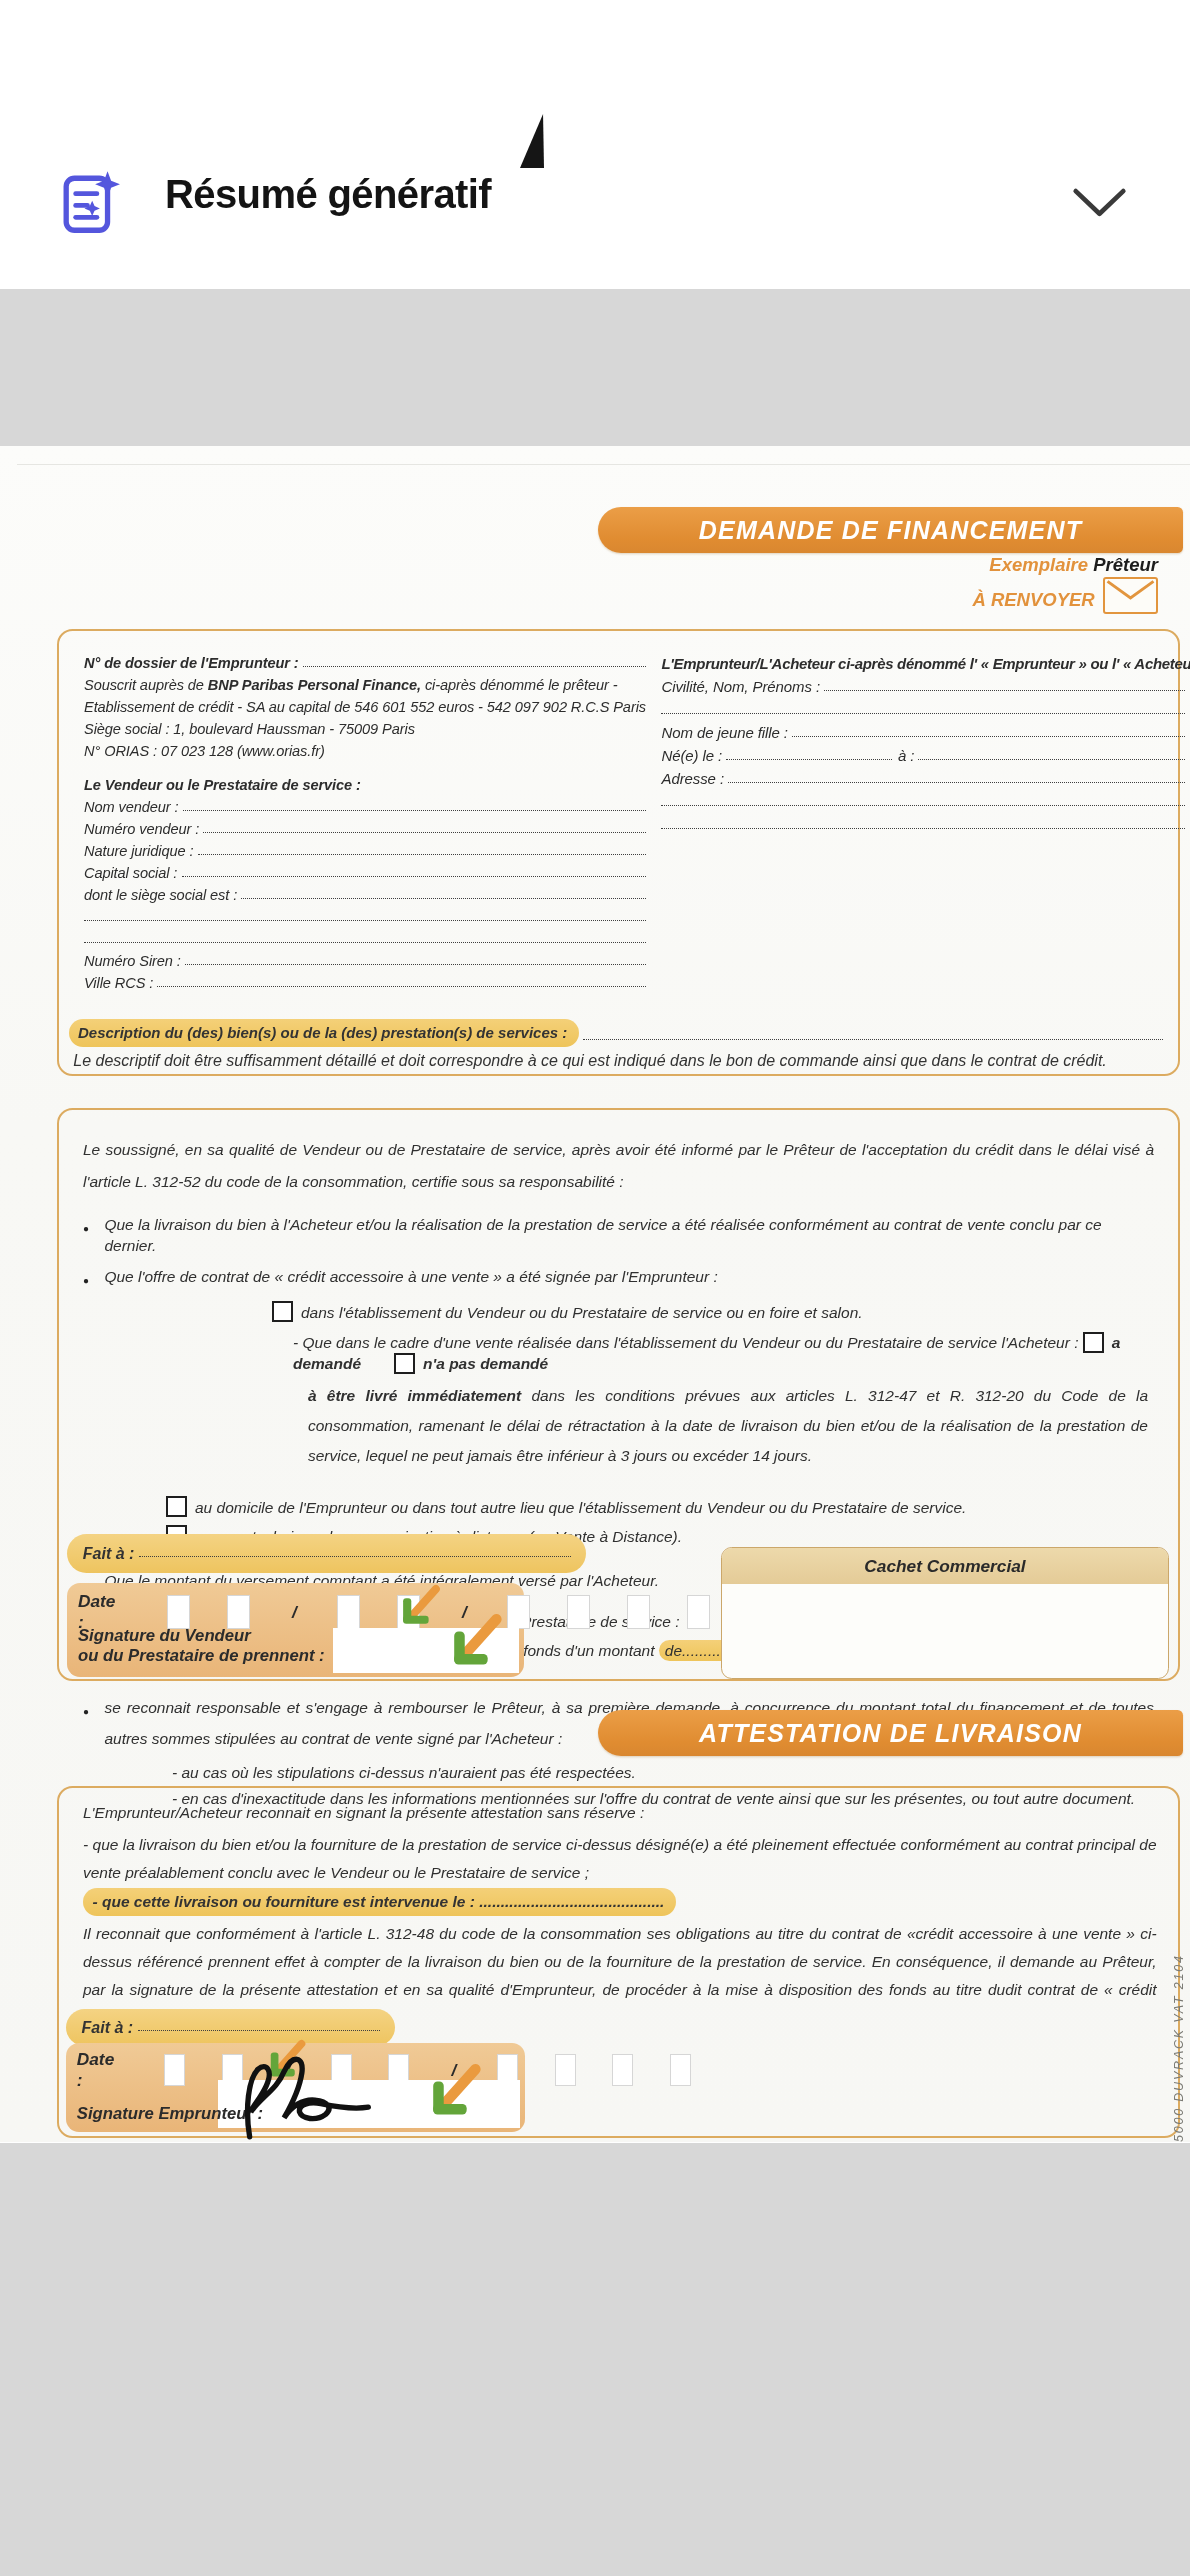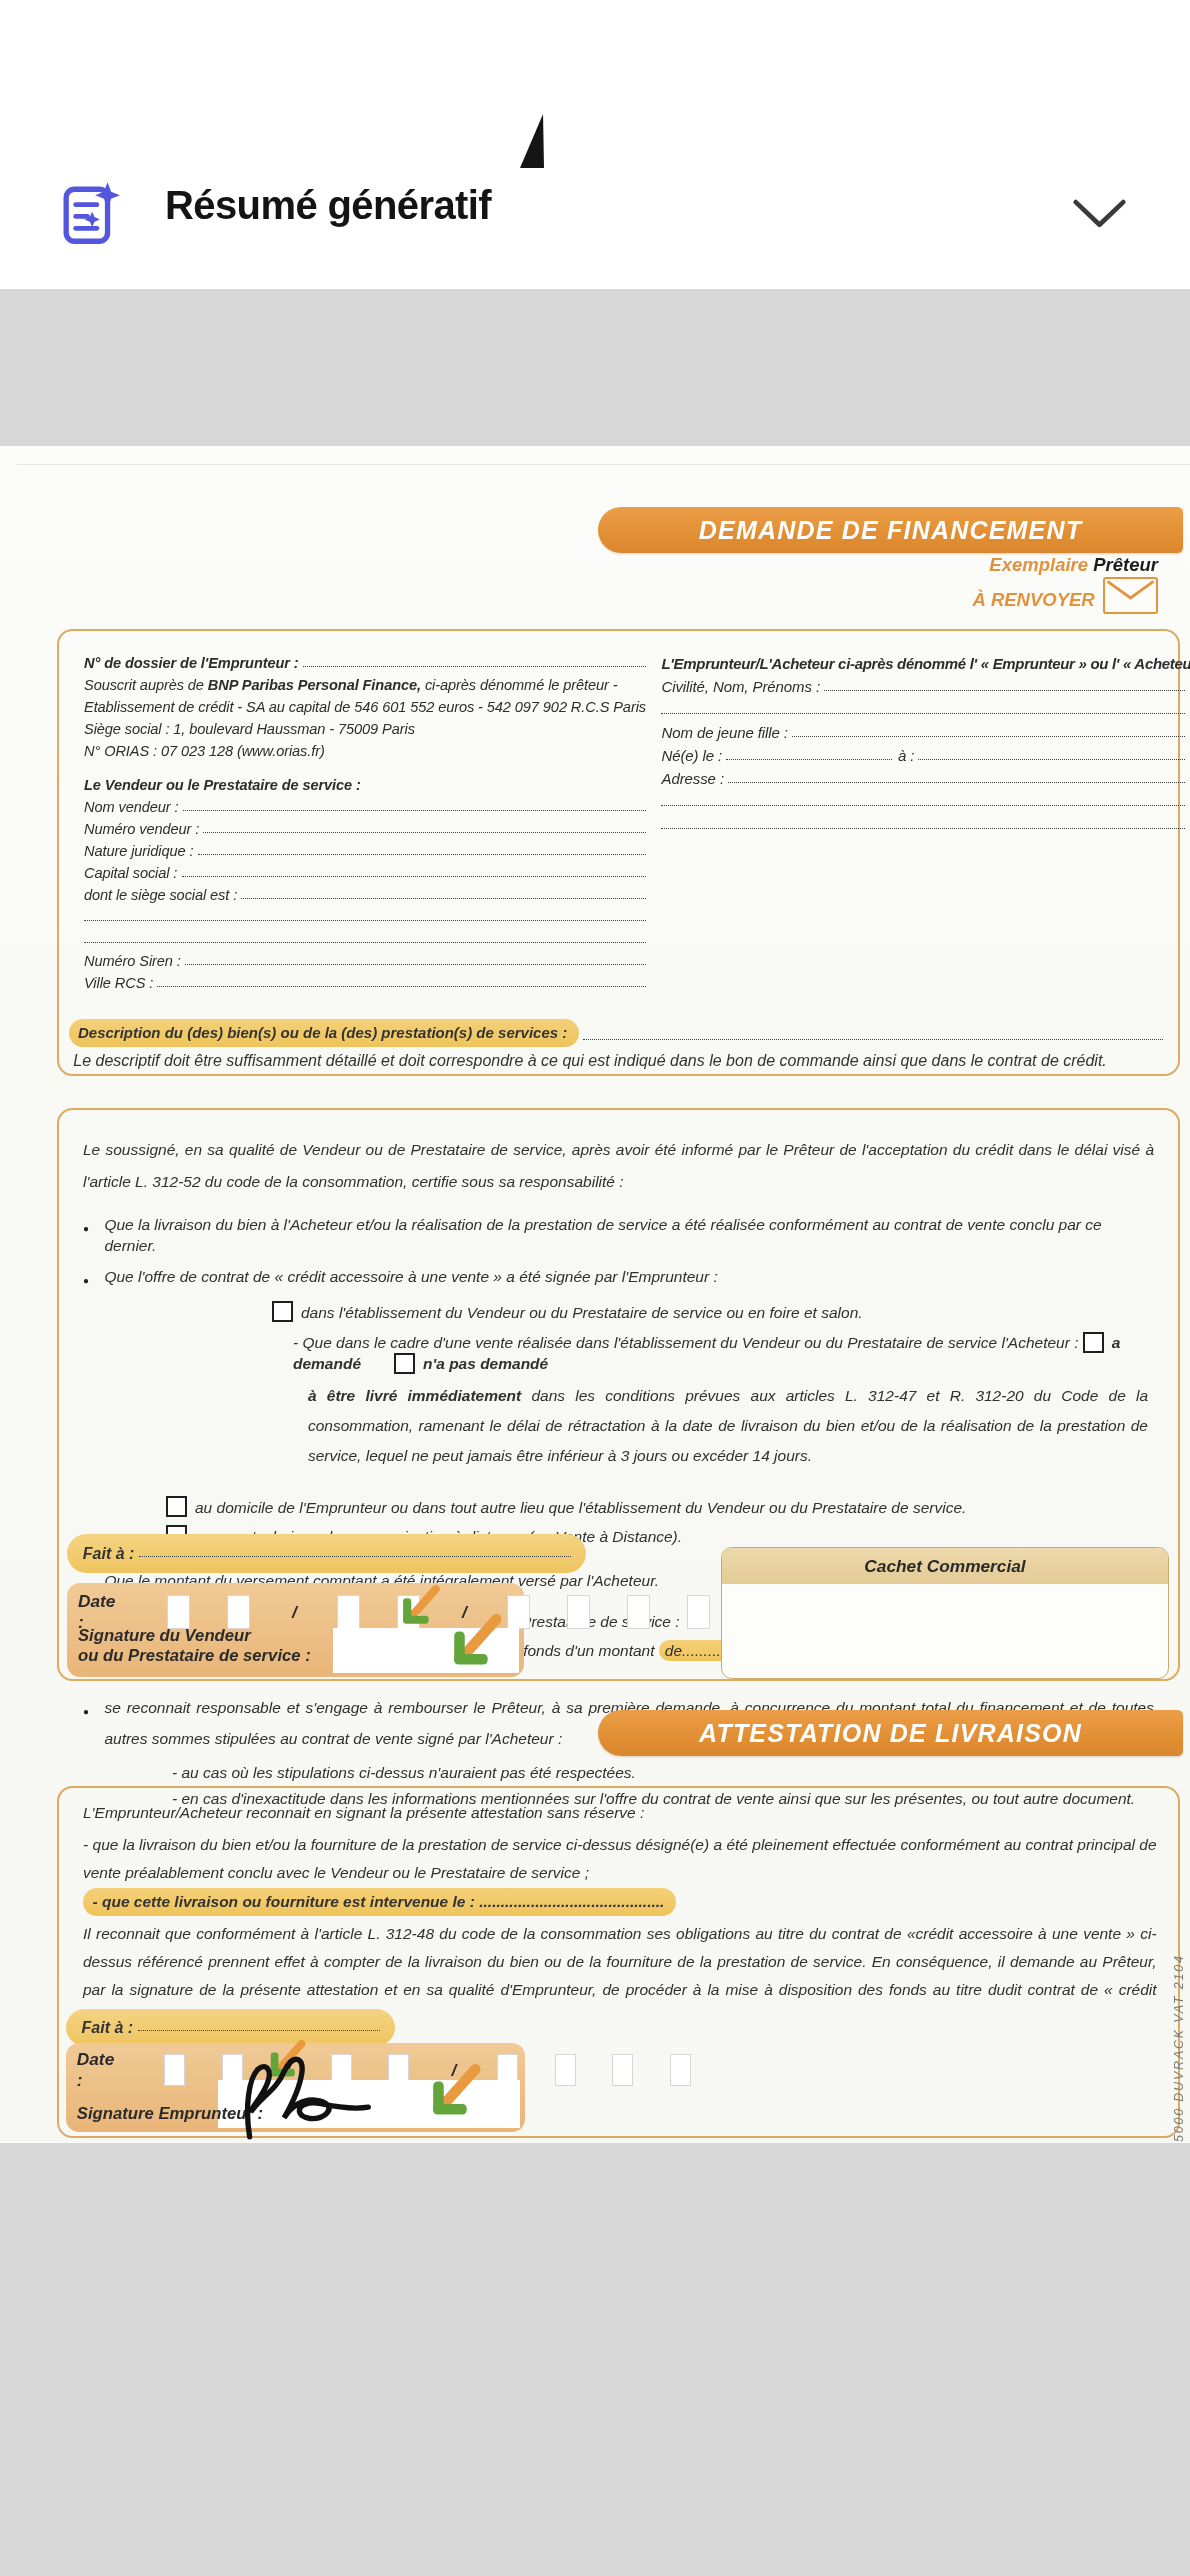--- a/index.html
+++ b/index.html
@@ -4,21 +4,21 @@
 <style>
   html,body{margin:0;padding:0;}
   body{
     width:1190px;height:2576px;position:relative;background:#ffffff;
     font-family:"Liberation Sans", sans-serif;color:#2d2d2d;
     -webkit-font-smoothing:antialiased;overflow:hidden;
   }
   
   .top-triangle{position:absolute;left:520px;top:114px;width:24px;height:54px;background:#151515;
     clip-path:polygon(96% 0,100% 100%,0 100%);}
-  .app-header{position:absolute;left:0;top:173px;width:946px;height:83px;}
+  .app-header{position:absolute;left:0;top:162px;width:946px;height:83px;}
   .ai-icon{position:absolute;left:61px;top:8.3px;width:60px;height:65px;}
   .app-title{position:absolute;left:165px;top:9.5px;font-size:40px;font-weight:700;color:#141414;letter-spacing:-0.6px;}
   .chevron{position:absolute;left:1071px;top:22.6px;width:57px;height:36px;}
   .gray-band-top{position:absolute;left:0;top:289px;width:1190px;height:158px;background:#d7d7d7;}
   .gray-band-bottom{position:absolute;left:0;top:2143px;width:1190px;height:433px;background:#d7d7d7;}
 
   
   .page{position:absolute;left:0;top:446px;width:1190px;height:1696px;
     background:linear-gradient(180deg,#fcfcfa 0%,#f8f8f5 40%,#f7f7f4 100%);font-style:italic;}
   .page-edge{position:absolute;left:16.7px;top:18px;right:0;height:1.2px;background:#e6e6e2;}
@@ -290,21 +290,21 @@
         <span class="slash">/</span>
         <span class="cell"></span>
           <span class="cell"></span>
         <span class="slash">/</span>
         <span class="cell"></span>
           <span class="cell"></span>
           <span class="cell"></span>
           <span class="cell"></span>
       </div>
       <div class="whitearea" style="left:266px;top:45px;width:186px;height:45px;"></div>
-      <div class="siglabel" style="top:43px;"><span>Signature du Vendeur</span><br><span>ou du Prestataire de service :</span></div>
+      <div class="siglabel" style="top:43px;"><span>Signature du Vendeur</span><br><span>ou du Prestataire de prennent :</span></div>
       <div class="signicon" style="left:330px;top:0px;">
         <svg width="51" height="51" viewBox="0 0 100 100">
           <line x1="76" y1="12" x2="28" y2="66" stroke="#ea9a3e" stroke-width="16" stroke-linecap="round"></line>
           <rect x="12" y="30" width="16" height="48" rx="6" fill="#63a53a"></rect>
           <rect x="12" y="64" width="50" height="16" rx="6" fill="#63a53a"></rect>
         </svg>
       </div>
       <div class="signicon" style="right:14.3px;top:30px;">
         <svg width="62" height="62" viewBox="0 0 100 100">
           <line x1="78" y1="10" x2="26" y2="68" stroke="#ea9a3e" stroke-width="17" stroke-linecap="round"></line>

